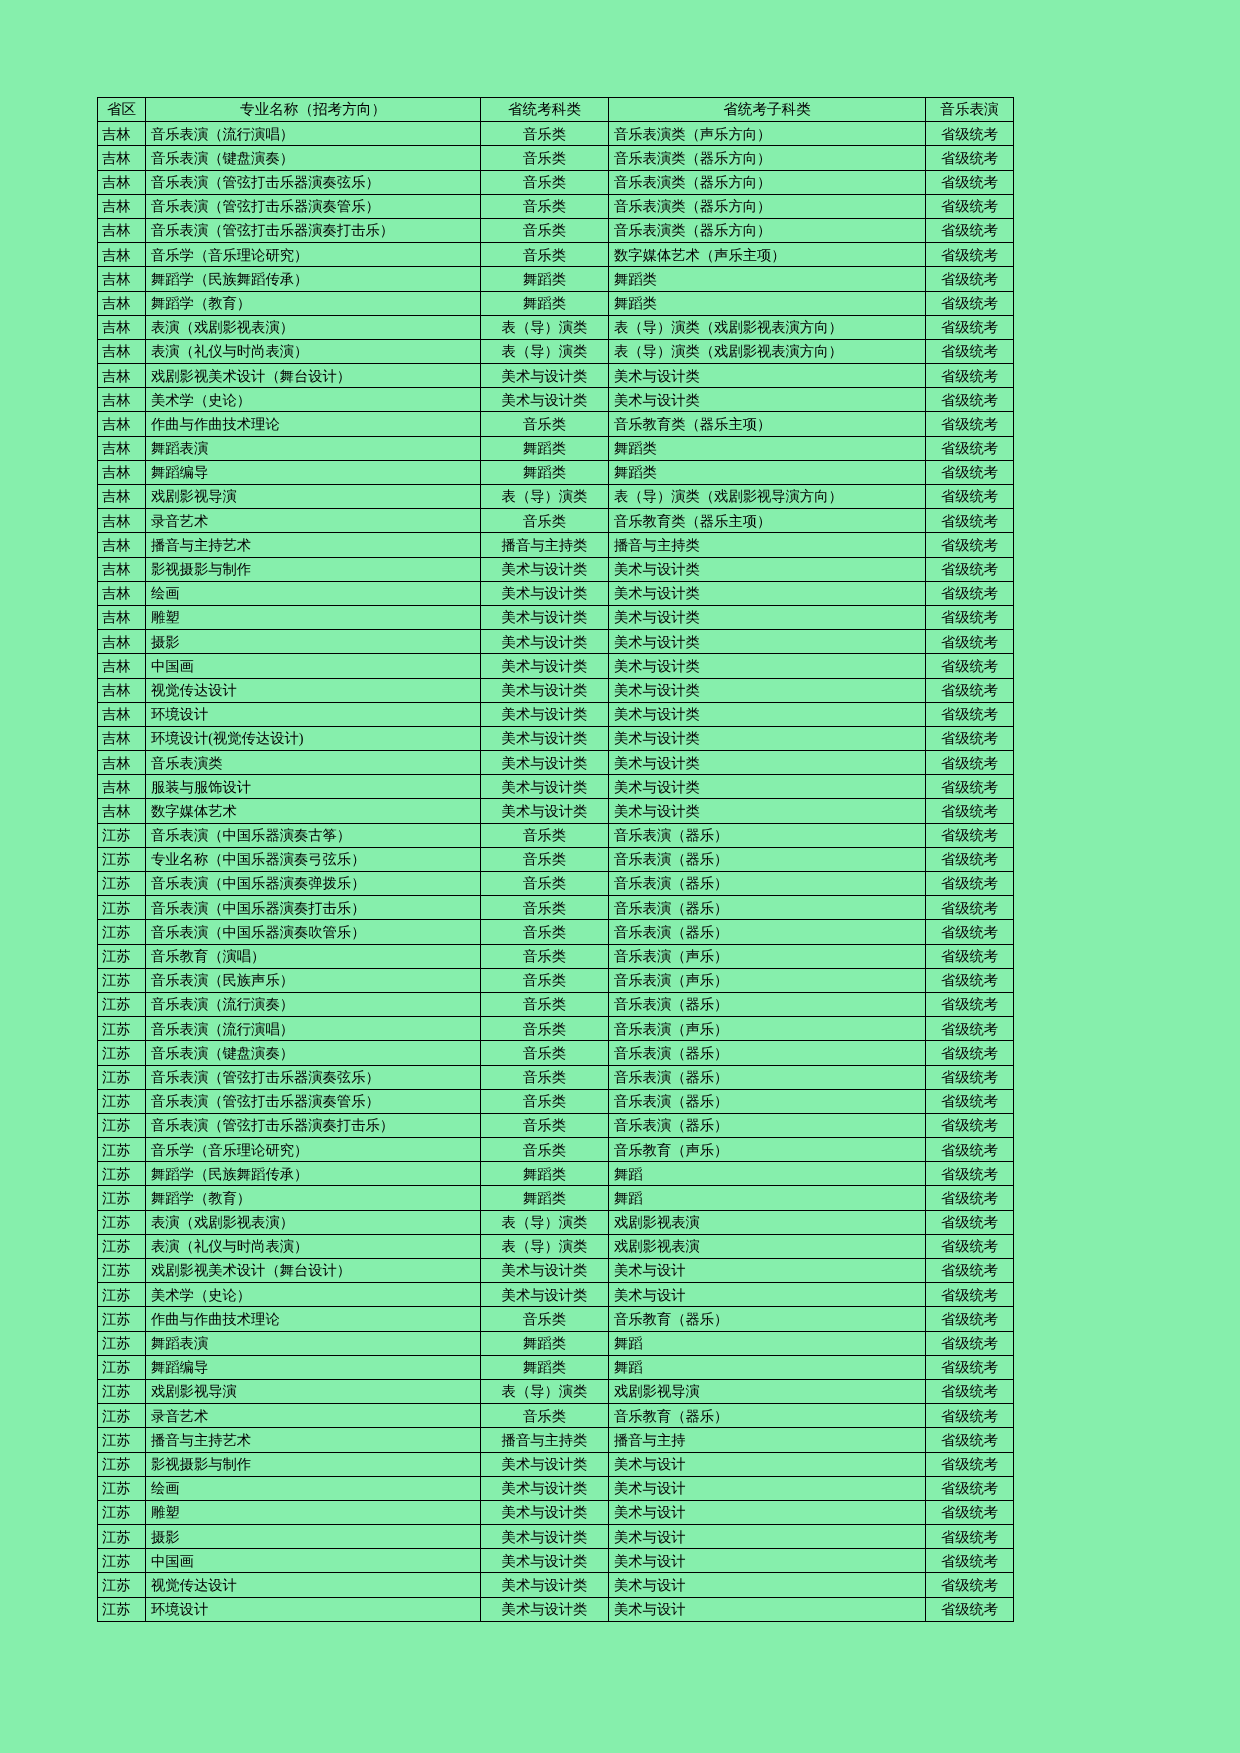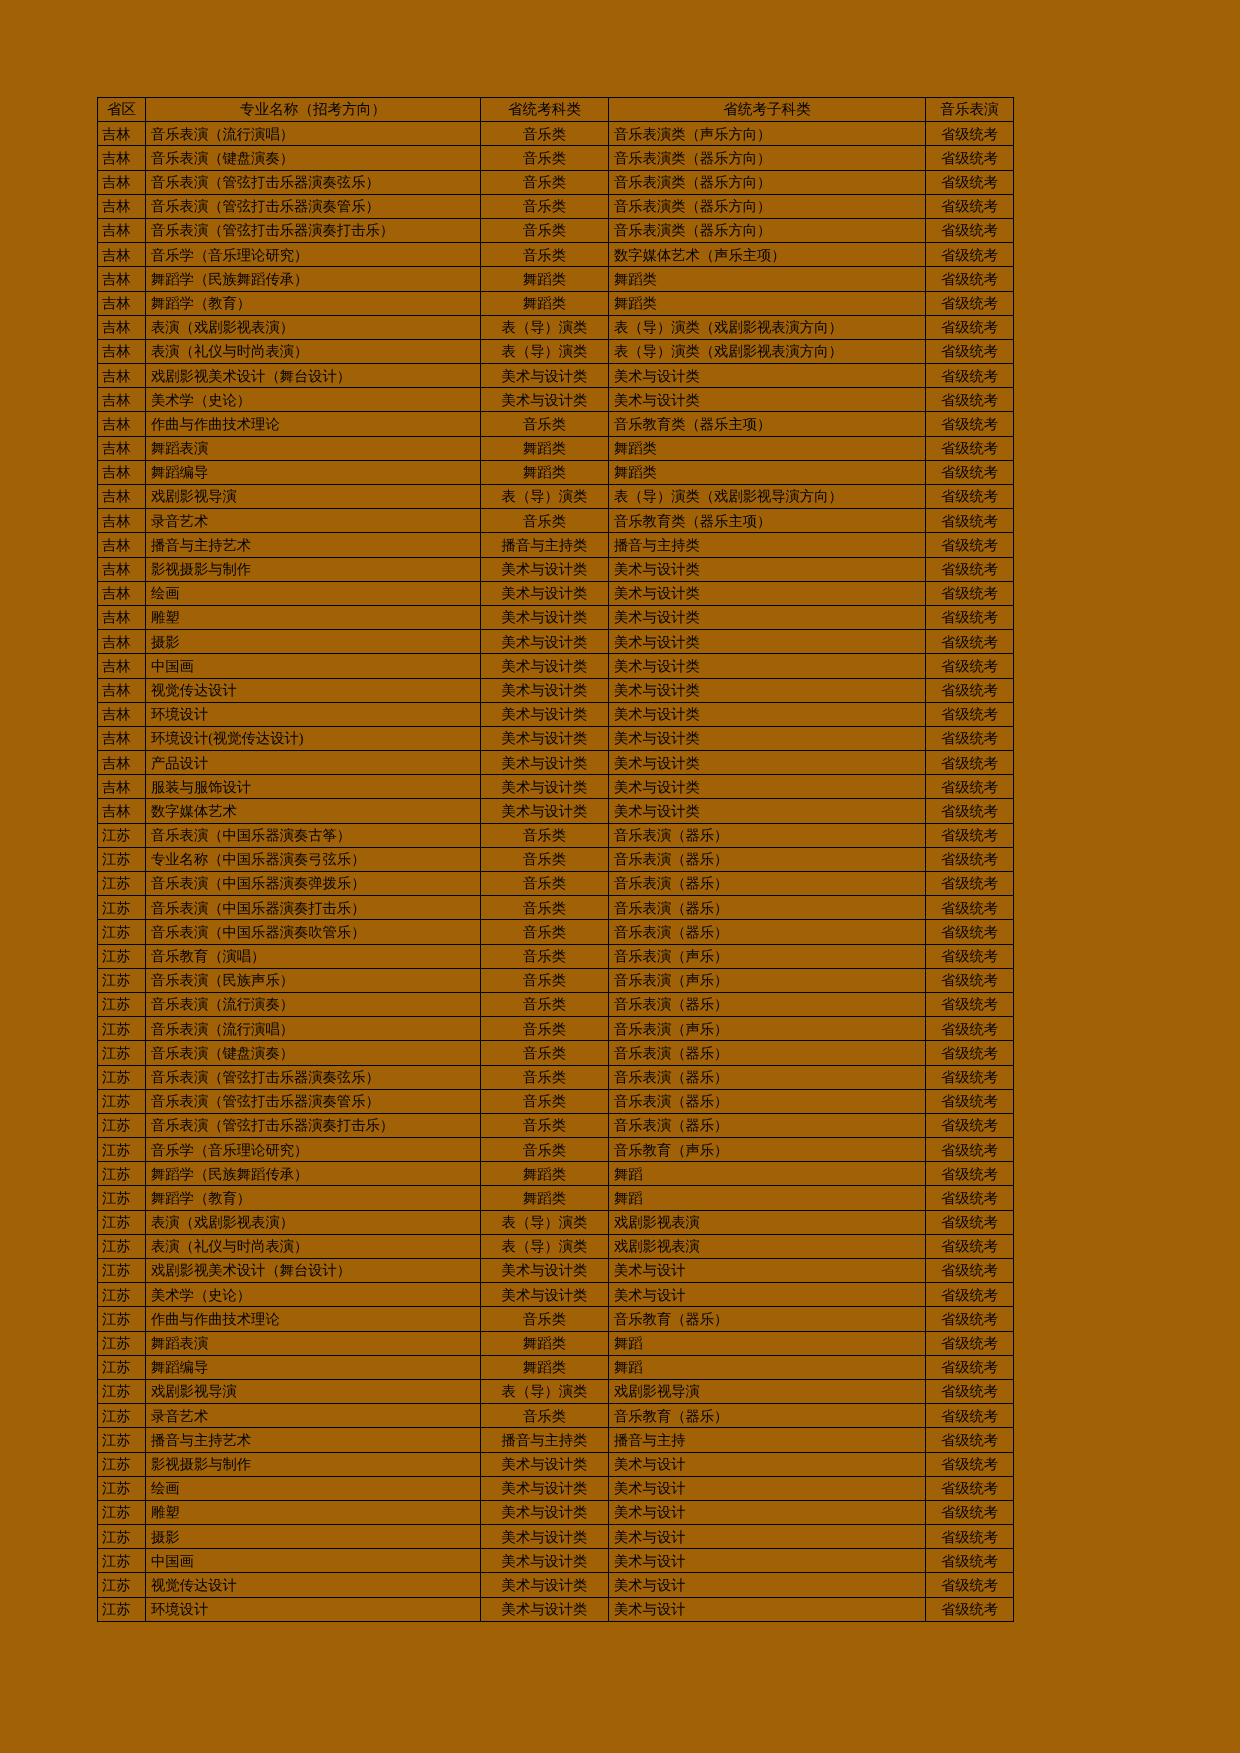--- a/index.html
+++ b/index.html
@@ -14,21 +14,21 @@
     color: #000000;
     position: relative;
     overflow: hidden;
   }
   .page {
     position: absolute;
     left: 0;
     top: 0;
     width: 1240px;
     height: 1753px;
-    background: #a16207;
+    background: #86efac;
   }
   .table-wrap {
     position: absolute;
     left: 97px;
     top: 97px;
     width: 916px;
   }
   table.dataset {
     border-collapse: collapse;
     width: 916px;
@@ -286,21 +286,21 @@
           </tr>
           <tr>
             <td class="prov">吉林</td>
             <td class="major">环境设计(视觉传达设计)</td>
             <td class="cat">美术与设计类</td>
             <td class="sub">美术与设计类</td>
             <td class="type">省级统考</td>
           </tr>
           <tr>
             <td class="prov">吉林</td>
-            <td class="major">产品设计</td>
+            <td class="major">音乐表演类</td>
             <td class="cat">美术与设计类</td>
             <td class="sub">美术与设计类</td>
             <td class="type">省级统考</td>
           </tr>
           <tr>
             <td class="prov">吉林</td>
             <td class="major">服装与服饰设计</td>
             <td class="cat">美术与设计类</td>
             <td class="sub">美术与设计类</td>
             <td class="type">省级统考</td>

